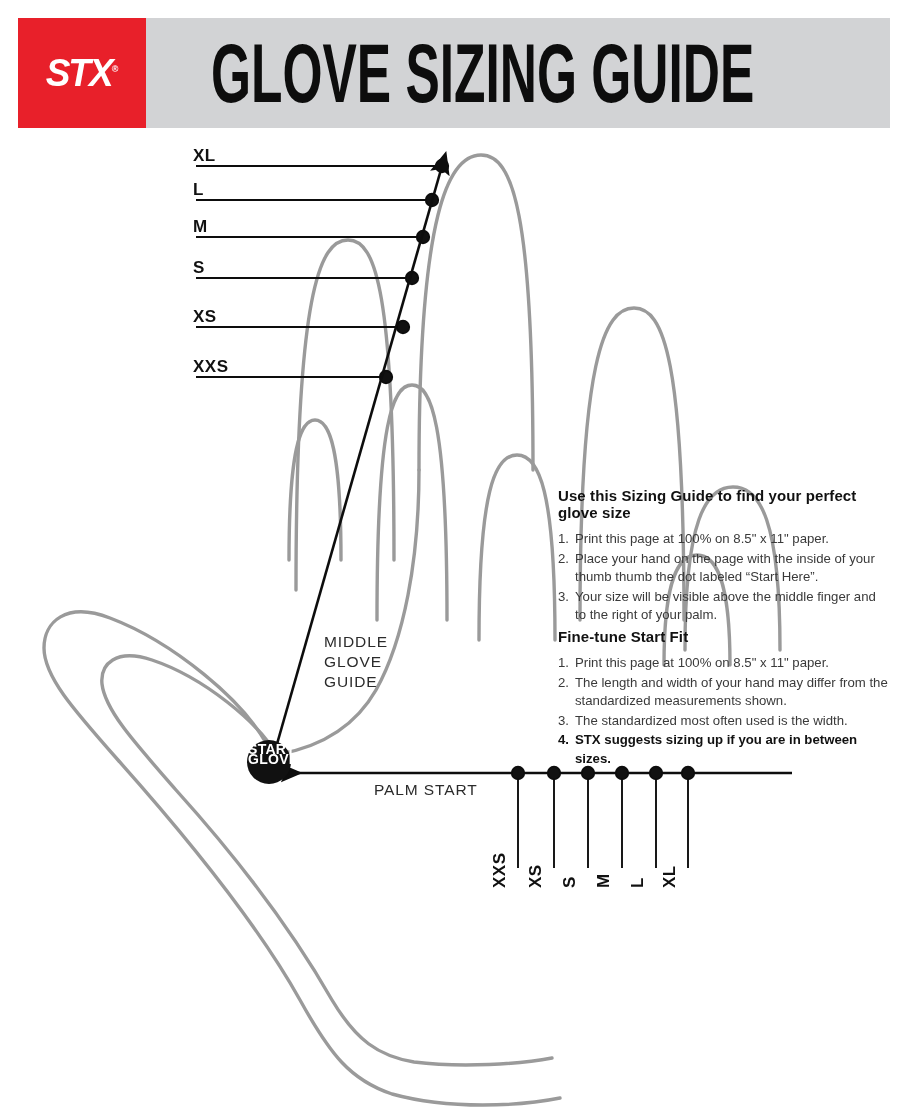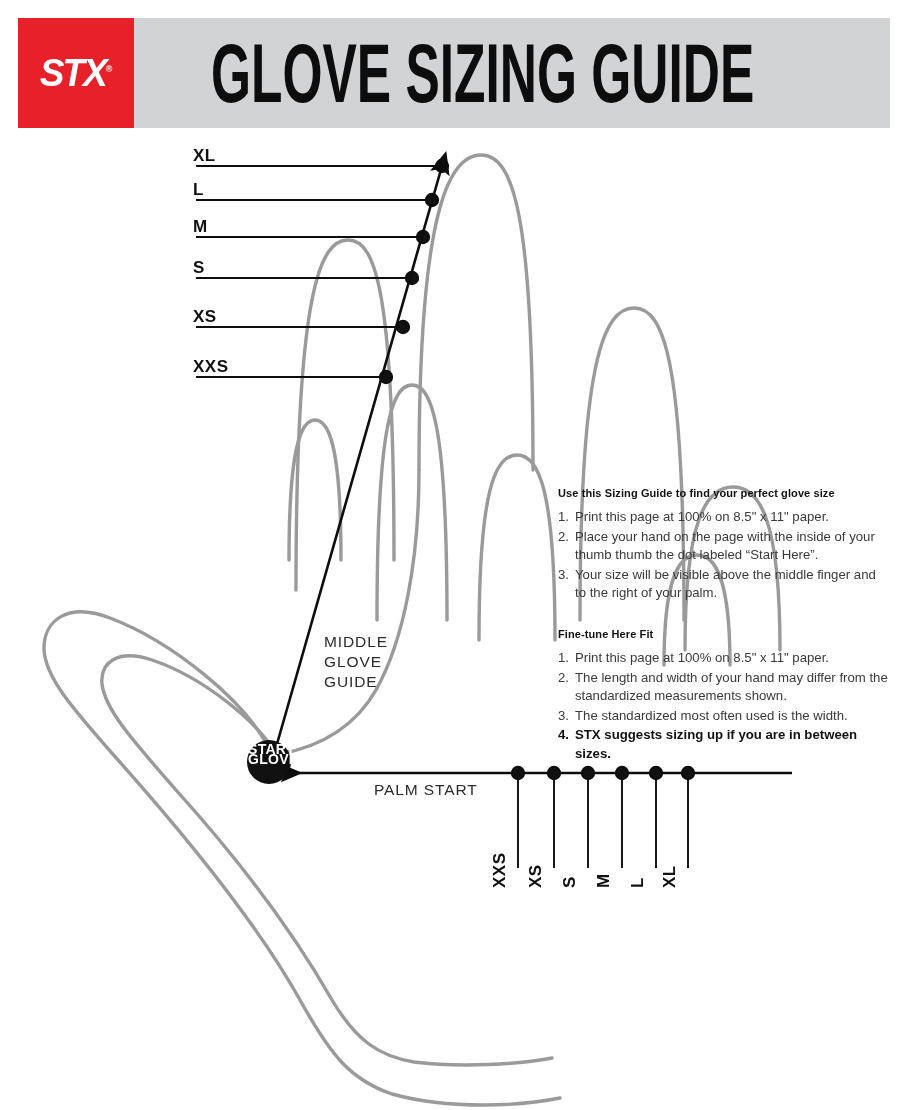--- a/index.html
+++ b/index.html
@@ -29,21 +29,21 @@
     left: 0;
     top: 0;
     width: 872px;
     height: 110px;
     background: #d2d3d5;
   }
   #logo-block {
     position: absolute;
     left: 0;
     top: 0;
-    width: 116px;
+    width: 128px;
     height: 110px;
     background: #e8202a;
     display: flex;
     align-items: center;
     justify-content: center;
   }
   #logo-wordmark {
     font-family: "Liberation Sans", sans-serif;
     font-weight: bold;
     font-style: italic;
@@ -127,21 +127,21 @@
   }
 
   
   .instr-block {
     position: absolute;
     width: 330px;
   }
   .instr-heading {
     font-family: "Liberation Sans", sans-serif;
     font-weight: bold;
-    font-size: 11px;
+    font-size: 15px;
     color: #111111;
     margin-bottom: 9px;
     letter-spacing: 0.1px;
   }
   .instr-list {
     margin: 0;
     padding: 0;
     list-style: none;
   }
   .instr-item {
@@ -295,21 +295,21 @@
       <span class="instr-text">Place your hand on the page with the inside of your thumb thumb the dot labeled “Start Here”.</span>
     </li>
     <li class="instr-item">
       <span class="instr-num">3.</span>
       <span class="instr-text">Your size will be visible above the middle finger and to the right of your palm.</span>
     </li>
   </ul>
 </div>
 
 <div class="instr-block" style="left:558px; top:628px;">
-  <div class="instr-heading">Fine-tune Here Fit</div>
+  <div class="instr-heading">Fine-tune Start Fit</div>
   <ul class="instr-list">
     <li class="instr-item">
       <span class="instr-num">1.</span>
       <span class="instr-text">Print this page at 100% on 8.5" x 11" paper.</span>
     </li>
     <li class="instr-item">
       <span class="instr-num">2.</span>
       <span class="instr-text">The length and width of your hand may differ from the standardized measurements shown.</span>
     </li>
     <li class="instr-item">

